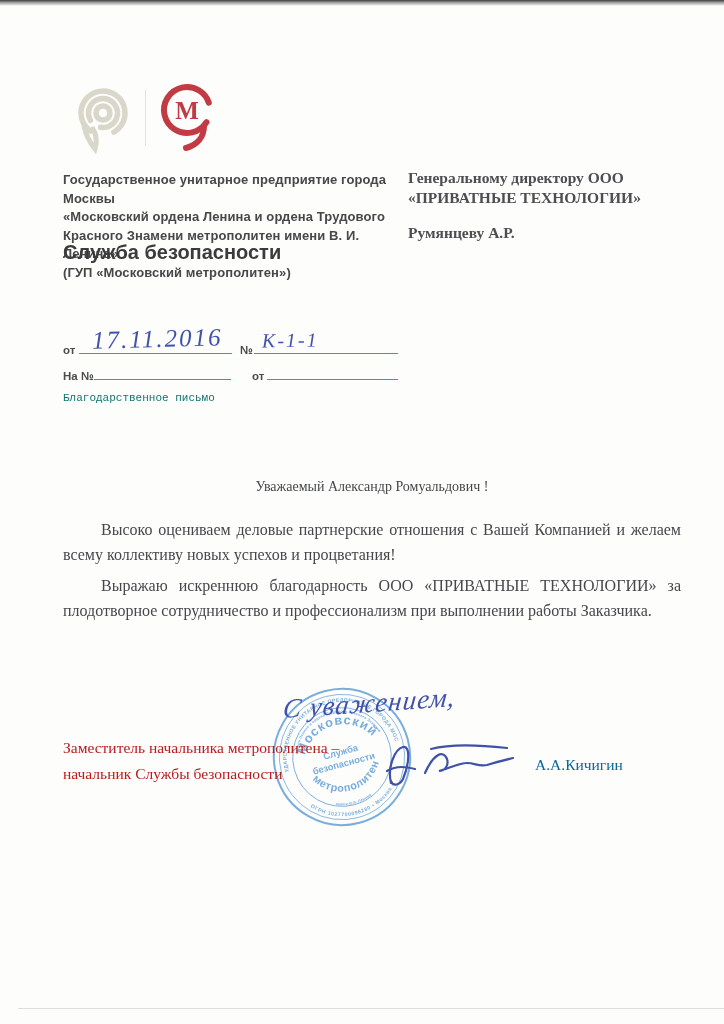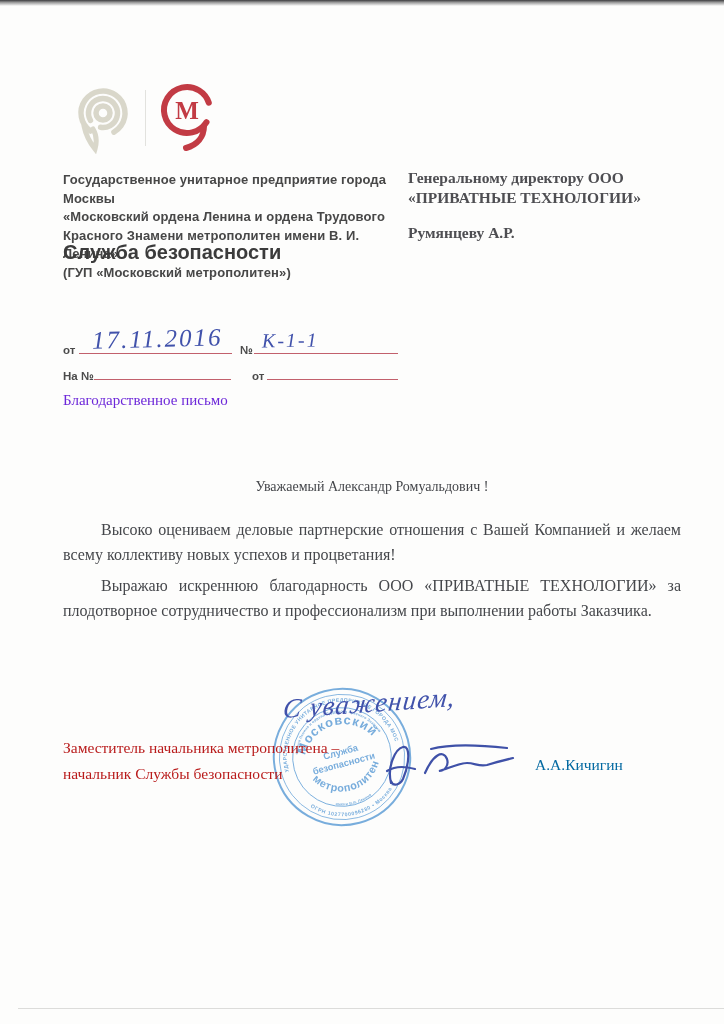--- a/index.html
+++ b/index.html
@@ -31,22 +31,22 @@
 
   
   .flabel{position:absolute;font-size:11.5px;font-weight:bold;color:#4b4b4b;}
   .fline{position:absolute;height:17px;border-bottom:1.5px solid #c2606c;}
   .hw{font-family:"Liberation Serif",serif;font-style:italic;color:#4152ab;position:absolute;}
   .hw-date{left:92px;top:325px;font-size:25px;letter-spacing:2px;transform:rotate(-1.5deg);}
   .hw-num{left:262px;top:329px;font-size:20px;letter-spacing:2px;transform:rotate(-1deg);}
   .hw-closing{left:283px;top:688px;font-size:27px;letter-spacing:1px;
     transform:rotate(-4deg) skewX(-10deg);z-index:5;}
 
-  .doc-type{position:absolute;left:63px;top:392px;font-family:Liberation Serif, serif;
-    font-size:15px;color:#6d28d9;}
+  .doc-type{position:absolute;left:63px;top:392px;font-family:Liberation Mono, monospace;
+    font-size:11px;color:#0f766e;}
 
   .salutation{position:absolute;left:63px;top:479px;width:618px;text-align:center;
     font-family:"Liberation Serif",serif;font-size:14px;color:#44464a;}
 
   .bodytext{position:absolute;left:63px;top:518px;width:618px;
     font-family:"Liberation Serif",serif;font-size:16px;line-height:24.5px;
     color:#45474b;text-align:justify;}
   .bodytext p{margin:0 0 7px 0;text-indent:38px;}
 
   .sig-position{position:absolute;left:63px;top:735px;font-family:"Liberation Serif",serif;

